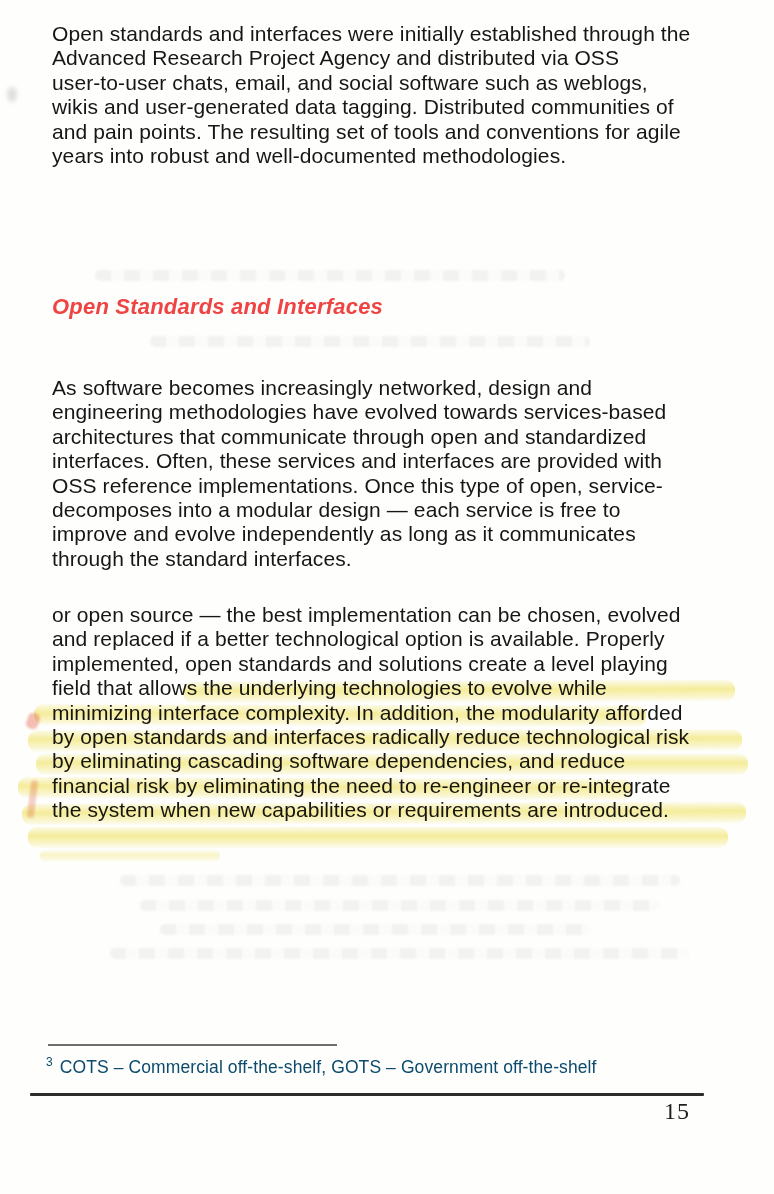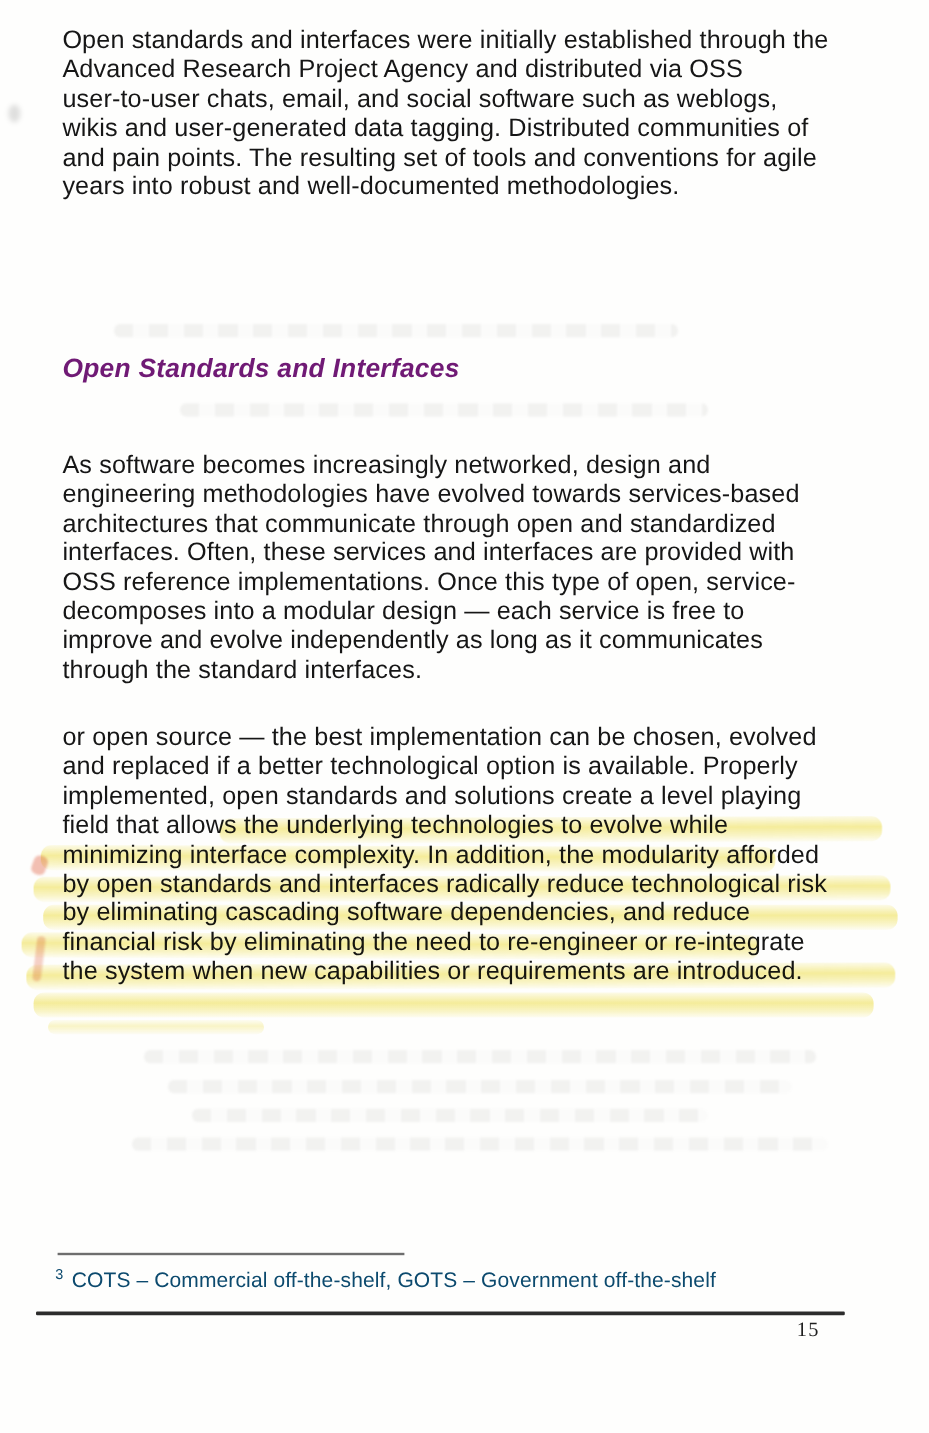--- a/index.html
+++ b/index.html
@@ -14,21 +14,21 @@
   .para{position:absolute;left:52px;}
   .line{
     white-space:nowrap;
     line-height:24.4px;
     font-size:21px;
     letter-spacing:0.1px;
   }
   .heading{
     position:absolute;left:52px;top:294px;
     font-size:22px;font-weight:bold;font-style:italic;
-    letter-spacing:0.2px;color:#701a75;
+    letter-spacing:0.2px;color:#ef4444;
   }
   sup.fnref{font-size:13px;vertical-align:super;line-height:0;}
   
   .hl{
     position:absolute;height:21px;border-radius:9px;
     background:linear-gradient(180deg,
       rgba(250,245,195,0.35) 0%,
       rgba(243,232,127,0.78) 42%,
       rgba(247,239,165,0.55) 78%,
       rgba(252,248,215,0.25) 100%);
@@ -52,21 +52,21 @@
   .fnsep{position:absolute;left:48px;top:1044px;width:289px;height:2px;background:#6e6e6e;}
   .footnote{
     position:absolute;left:46px;top:1055px;
     font-size:17.5px;color:#0c4a6e;white-space:nowrap;letter-spacing:0.1px;
   }
   .footnote sup{font-size:12px;margin-right:7px;}
   .bottomrule{position:absolute;left:30px;top:1093px;width:674px;height:3px;background:#2c2c2c;border-radius:1px;}
   .pagenum{
     position:absolute;left:664px;top:1098px;
     font-family:"Liberation Serif", serif;
-    font-size:17px;color:#1f1f1f;letter-spacing:1px;
+    font-size:24px;color:#1f1f1f;letter-spacing:1px;
   }
   .marginmark{position:absolute;left:7px;top:87px;width:10px;height:15px;background:rgba(0,0,0,0.12);border-radius:50%;filter:blur(2px);}
 </style>
 </head>
 <body>
 
 <div class="page">
 
   <div class="ghost" style="top:270px;left:95px;width:470px;"></div>
   <div class="ghost" style="top:336px;left:150px;width:440px;"></div>

